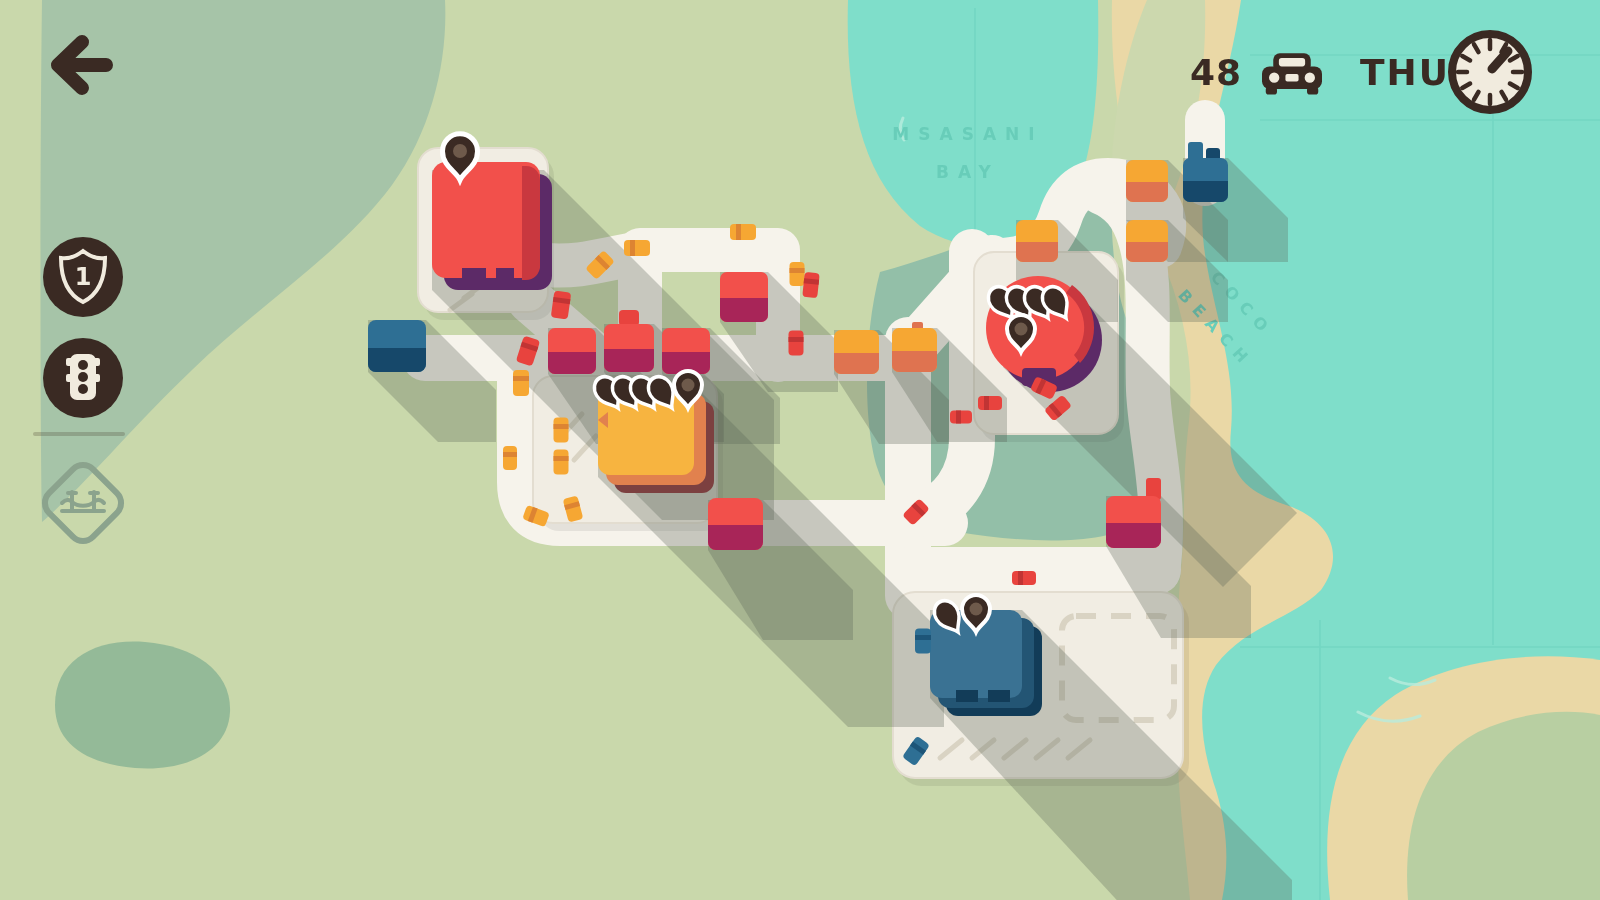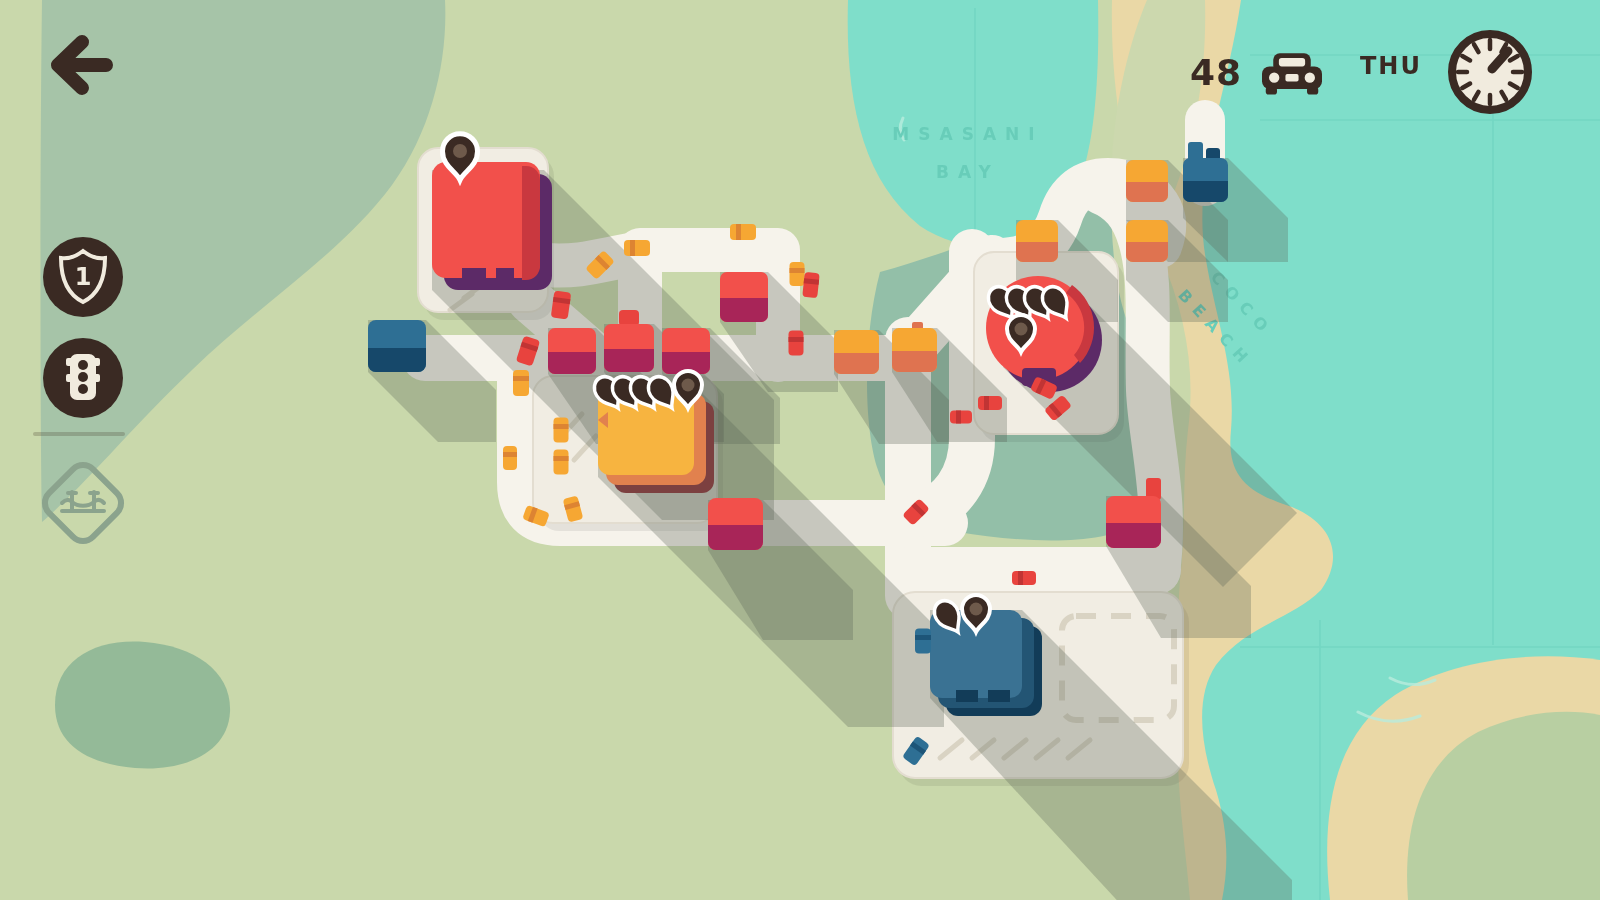--- a/index.html
+++ b/index.html
@@ -5,21 +5,21 @@
   html,body{margin:0;padding:0;background:#222;}
   .stage{position:relative;width:1600px;height:900px;overflow:hidden;
          font-family:"DejaVu Sans","Liberation Sans",sans-serif;background:#c9d8ab;}
   .stage svg{display:block;}
   #map{position:absolute;left:0;top:0;}
   .hud{position:absolute;color:#3a2a23;}
   .hud-btn{cursor:pointer;}
   #back-btn{left:36px;top:28px;width:84px;height:74px;}
   #car-counter{left:1190px;top:42px;display:flex;align-items:center;gap:10px;justify-content:flex-end;}
   #car-count-num{font-size:36px;font-weight:bold;letter-spacing:1px;}
-  #day-label{left:1360px;top:52px;font-size:24px;font-weight:bold;letter-spacing:2px;}
+  #day-label{left:1360px;top:52px;font-size:36px;font-weight:bold;letter-spacing:2px;}
   #clock{left:1446px;top:28px;width:88px;height:88px;}
   .side{position:absolute;}
   #badge-15-text{font-weight:bold;}
 </style>
 </head>
 <body>
 
 <div class="stage">
 
 <svg id="map" width="1600" height="900" viewBox="0 0 1600 900">

